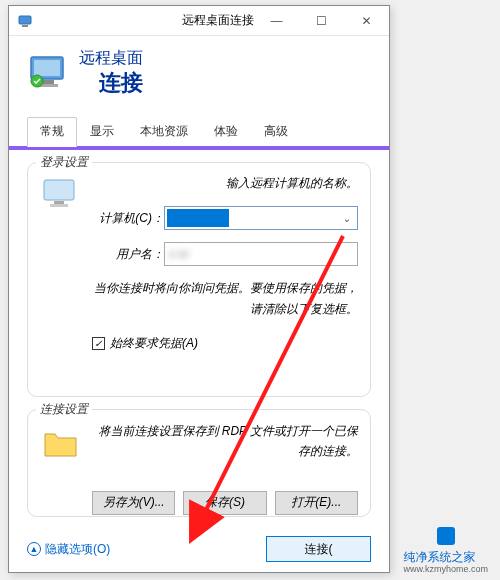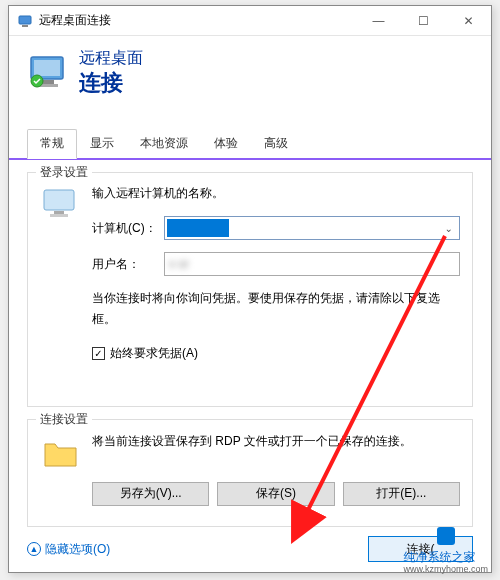--- a/index.html
+++ b/index.html
@@ -14,25 +14,26 @@
       font-family: "Microsoft YaHei", "Segoe UI", sans-serif;
       font-size: 12px;
       color: #000;
       overflow: hidden;
       position: relative;
     }
     .window {
       position: absolute;
       left: 8px;
       top: 5px;
-      width: 484px;
+      width: 382px;
       height: 568px;
       background: #fff;
       border: 1px solid #888;
       box-shadow: 2px 2px 8px rgba(0,0,0,0.15);
+      text-align: right;
     }
     .titlebar {
       height: 30px;
       background: #fff;
       display: flex;
       align-items: center;
       padding-left: 8px;
       border-bottom: 1px solid #e5e5e5;
       position: relative;
     }
@@ -80,22 +81,22 @@
       color: #003399;
     }
     .header-line2 {
       font-size: 22px;
       font-weight: bold;
       color: #003399;
     }
     .tabs {
       display: flex;
       padding: 0 18px;
-      border-bottom: 2px solid #8b5cf6;
-      margin-top: 18px;
+      border-bottom: 4px solid #8b5cf6;
+      margin-top: 6px;
     }
     .tab {
       padding: 5px 12px 6px 12px;
       font-size: 12px;
       cursor: pointer;
       border: 1px solid transparent;
       border-bottom: none;
       margin-bottom: -1px;
       color: #333;
     }
@@ -103,24 +104,25 @@
       border: 1px solid #ccc;
       border-bottom: 1px solid #fff;
       background: #fff;
       border-radius: 2px 2px 0 0;
     }
     .content {
       padding: 12px 18px;
     }
     .group {
       border: 1px solid #ddd;
-      border-radius: 0;
+      border-radius: 10px;
       margin-bottom: 12px;
       padding: 12px 12px 12px 12px;
       position: relative;
+      font-style: italic;
     }
     .group-title {
       position: absolute;
       top: -9px;
       left: 8px;
       background: #fff;
       padding: 0 4px;
       font-size: 12px;
       color: #333;
     }

